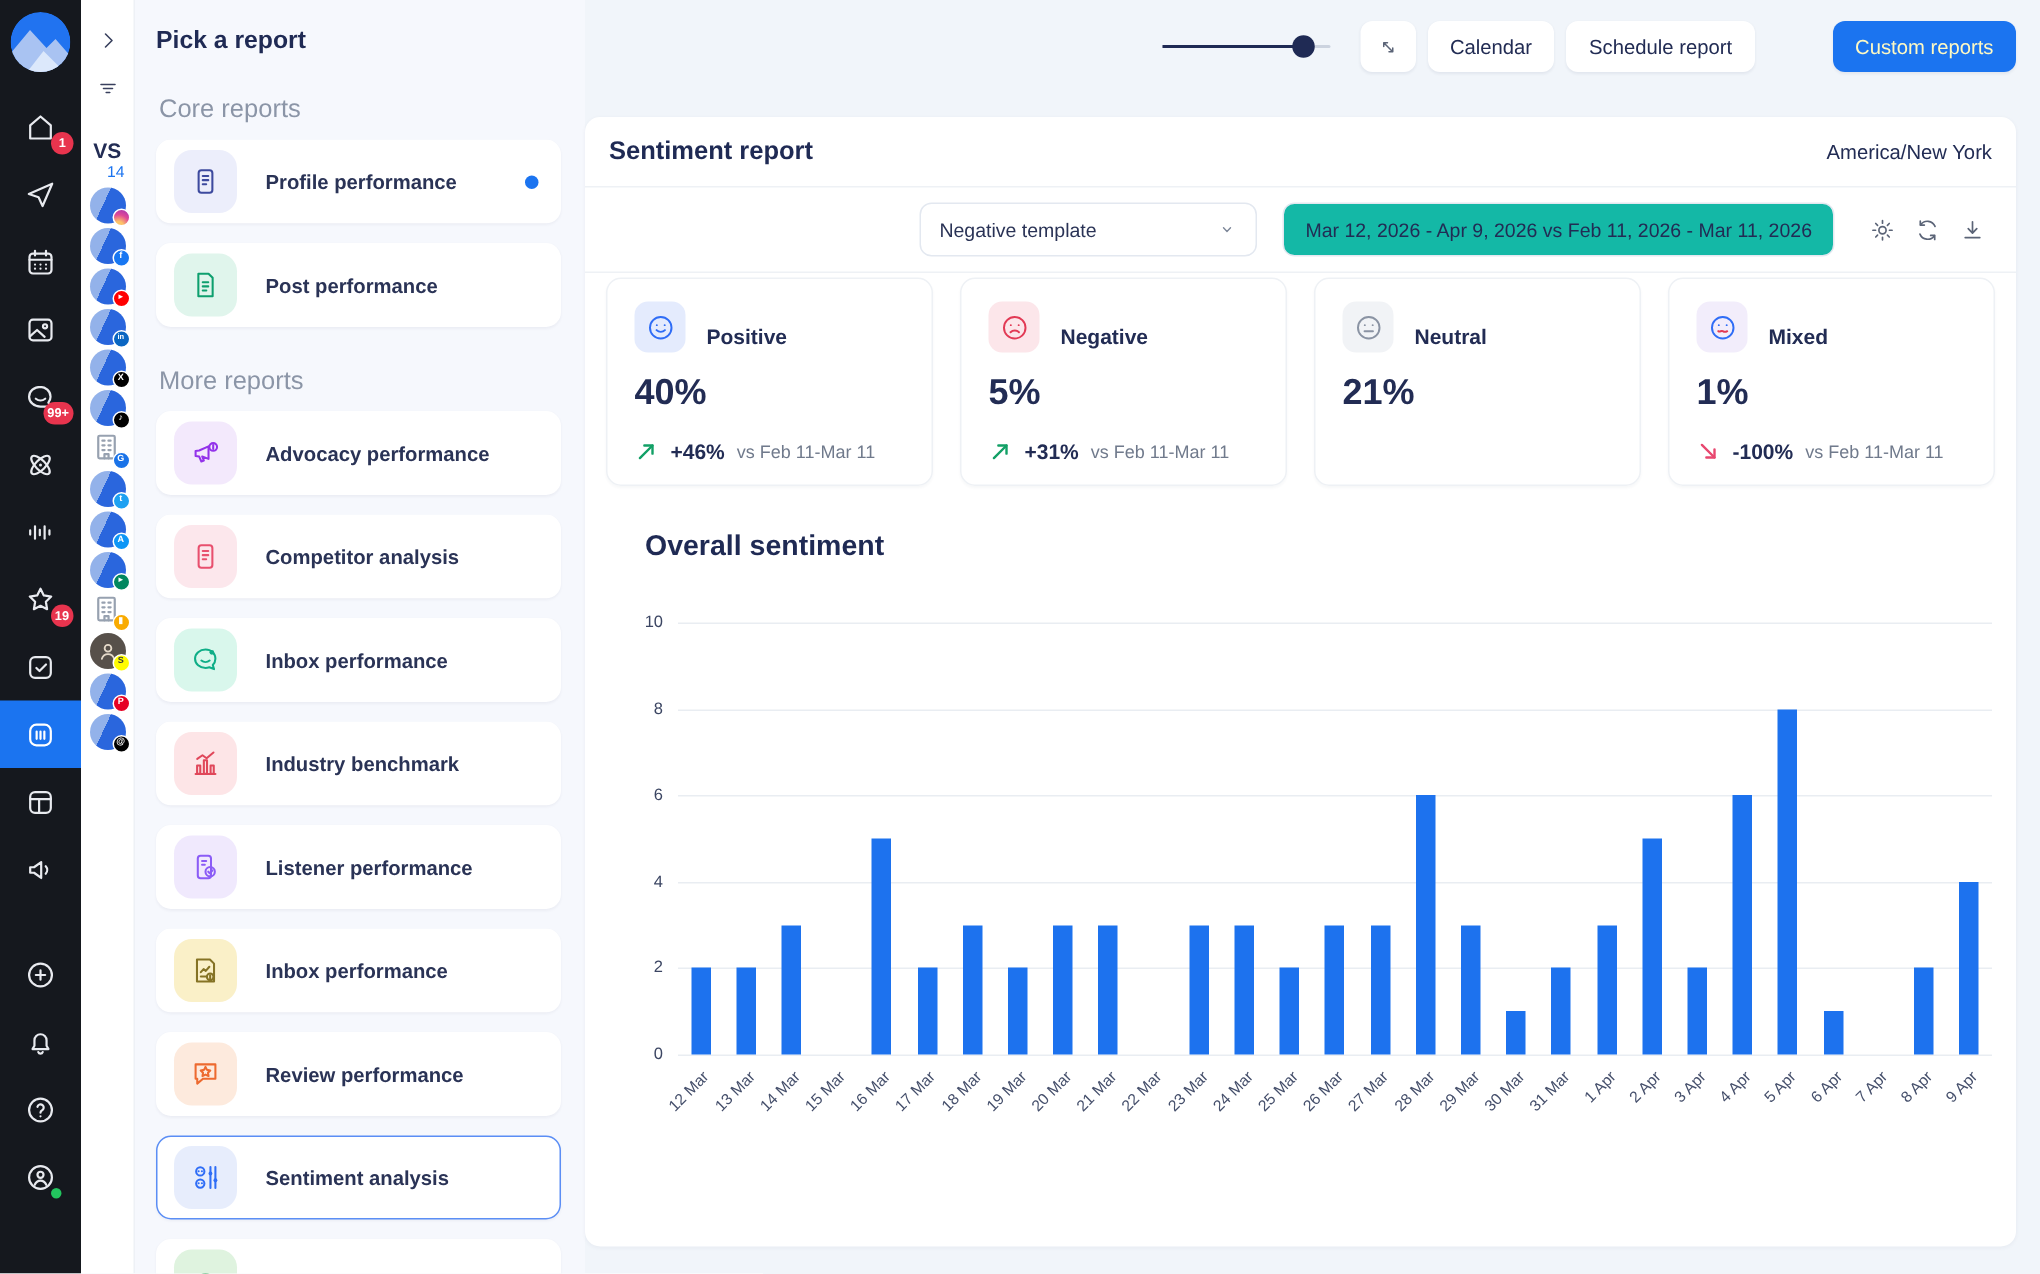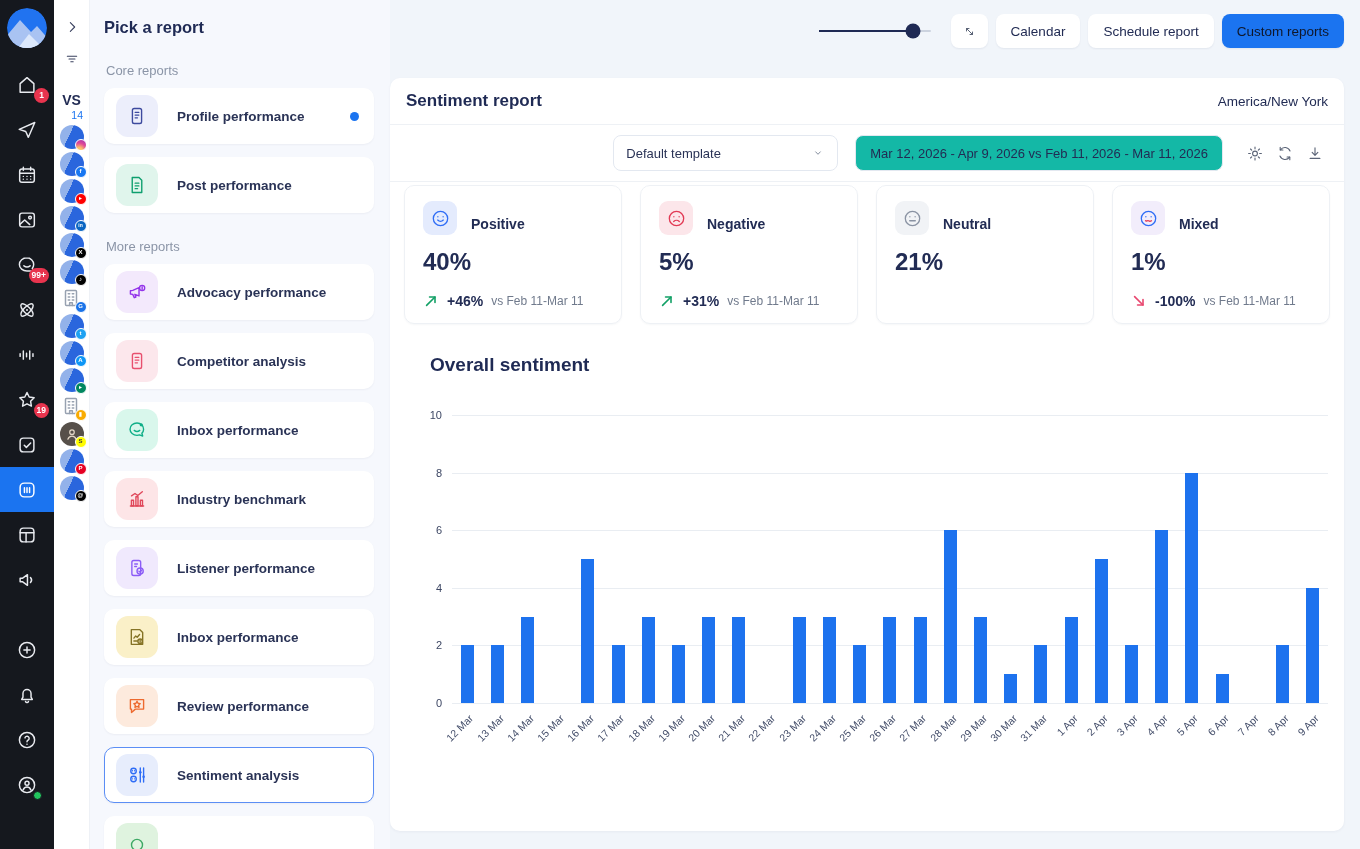--- a/index.html
+++ b/index.html
@@ -32,39 +32,39 @@
   .pava { display:block; width:24px; height:24px; border-radius:50%; background:linear-gradient(115deg,#93b2ea 0 40%,#2a66dd 40%); }
   .pbadge { position:absolute; right:-3px; bottom:-2px; width:12px; height:12px; border-radius:50%; border:1.5px solid #fff; font-size:6px; line-height:9px; text-align:center; color:#fff; font-weight:700; overflow:hidden; }
   .pbadge.ig { background:radial-gradient(circle at 30% 110%,#fdc468 0 25%,#df4996 60%,#9e33b5); }
   .profile .bld { width:22px; height:22px; color:#97a1b0; }
   .pface { display:block; width:24px; height:24px; border-radius:50%; background:#57504a; color:#e4d8c8; overflow:hidden; }
   .pface .ic { width:18px; height:18px; margin:3px; }
 
   
   .picker { width:300px; background:#f6f8fd; flex-shrink:0; padding:18px 16px 0 14px; }
   .picker-title { font-size:16.5px; font-weight:700; color:#1f2a54; }
-  .sec-label { font-size:13px; color:#8b95a7; margin:26px 0 10px 2px; }
+  .sec-label { font-size:17px; color:#8b95a7; margin:26px 0 10px 2px; }
   .rep-item { background:#fff; border-radius:10px; height:56px; display:flex; align-items:center; padding:0 14px 0 11px; margin-bottom:13px; box-shadow:0 1px 2px rgba(30,40,80,.05); border:1.5px solid transparent; cursor:pointer; }
   .rep-item.selected { border-color:#5b8ef5; }
   .rep-icon { width:42px; height:42px; border-radius:12px; display:flex; align-items:center; justify-content:center; flex-shrink:0; }
   .rep-icon .ic { width:22px; height:22px; stroke-width:1.5; }
   .rep-label { margin-left:19px; font-size:13.5px; font-weight:600; color:#2a3356; }
   .blue-dot { margin-left:auto; width:9px; height:9px; border-radius:50%; background:#1b74f0; flex-shrink:0; }
 
   
   .main { flex:1; display:flex; flex-direction:column; min-width:0; }
   .topbar { height:78px; display:flex; align-items:flex-start; justify-content:flex-end; padding:14px 16px 0 0; gap:8px; flex-shrink:0; }
   .slider { width:112px; height:34px; display:flex; align-items:center; margin-right:12px; cursor:pointer; }
   .sl-line { position:relative; width:100%; height:2px; background:#ccd3df; border-radius:2px; }
   .sl-fill { position:absolute; left:0; top:0; bottom:0; width:84%; background:#1f2a54; }
   .sl-knob { position:absolute; left:84%; top:50%; transform:translate(-50%,-50%); width:15px; height:15px; border-radius:50%; background:#1f2a54; }
   .icon-btn { width:37px; height:34px; border-radius:8px; background:#fff; border:none; box-shadow:0 1px 2px rgba(30,40,80,.07); display:flex; align-items:center; justify-content:center; color:#5b6477; cursor:pointer; }
   .icon-btn .ic { width:15px; height:15px; }
   .hbtn { height:34px; border-radius:8px; background:#fff; border:none; padding:0 15px; font-size:13.5px; font-weight:500; color:#222c54; box-shadow:0 1px 2px rgba(30,40,80,.07); cursor:pointer; font-family:inherit; }
-  .hbtn.primary { background:#1b74f0; color:#0f172a; }
+  .hbtn.primary { background:#1b74f0; color:#fef9c3;margin-left:44px; }
 
   .report-card { background:#fff; border-radius:10px; margin:0 16px 18px 0; flex:1; box-shadow:0 1px 3px rgba(30,40,80,.05); display:flex; flex-direction:column; overflow:hidden; }
   .report-head { height:47px; display:flex; align-items:center; justify-content:space-between; padding:0 16px; border-bottom:1px solid #eef1f5; flex-shrink:0; }
   .report-title { font-size:17px; font-weight:600; color:#1f2a54; }
   .tz { font-size:13.5px; color:#222c54; }
   .toolbar { height:57px; display:flex; align-items:center; padding:0 14px 0 16px; border-bottom:1px solid #eef1f5; gap:17px; flex-shrink:0; }
   .select { margin-left:auto; width:225px; height:36px; border:1px solid #e3e8f0; border-radius:8px; display:flex; align-items:center; padding:0 12px; font-size:13px; color:#2a3356; cursor:pointer; background:#fff; }
   .select .ic { width:14px; height:14px; margin-left:auto; color:#7c8698; }
   .daterange { height:36px; border:1px solid #e3e8f0; border-radius:8px; display:flex; align-items:center; padding:0 14px; font-size:13px; font-weight:500; color:#222c54; cursor:pointer; background:#14b8a6; }
   .tool-ic { width:30px; height:34px; display:flex; align-items:center; justify-content:center; color:#5b6477; cursor:pointer; background:none; border:none; }
@@ -435,21 +435,21 @@
     </div>
 
     <section class="report-card">
       <div class="report-head">
         <span class="report-title">Sentiment report</span>
         <span class="tz">America/New York</span>
       </div>
 
       <div class="toolbar">
         <div class="select">
-          <span>Default template</span>
+          <span>Negative template</span>
           <svg class="ic" viewBox="0 0 24 24">
               <path d="M8 10l4 4.2L16 10"></path>
             </svg>
         </div>
         <div class="daterange">
           <span>Mar 12, 2026 - Apr 9, 2026 vs Feb 11, 2026 - Mar 11, 2026</span>
         </div>
         <div style="display:flex;">
             <button class="tool-ic">
               <svg class="ic " viewBox="0 0 24 24">

